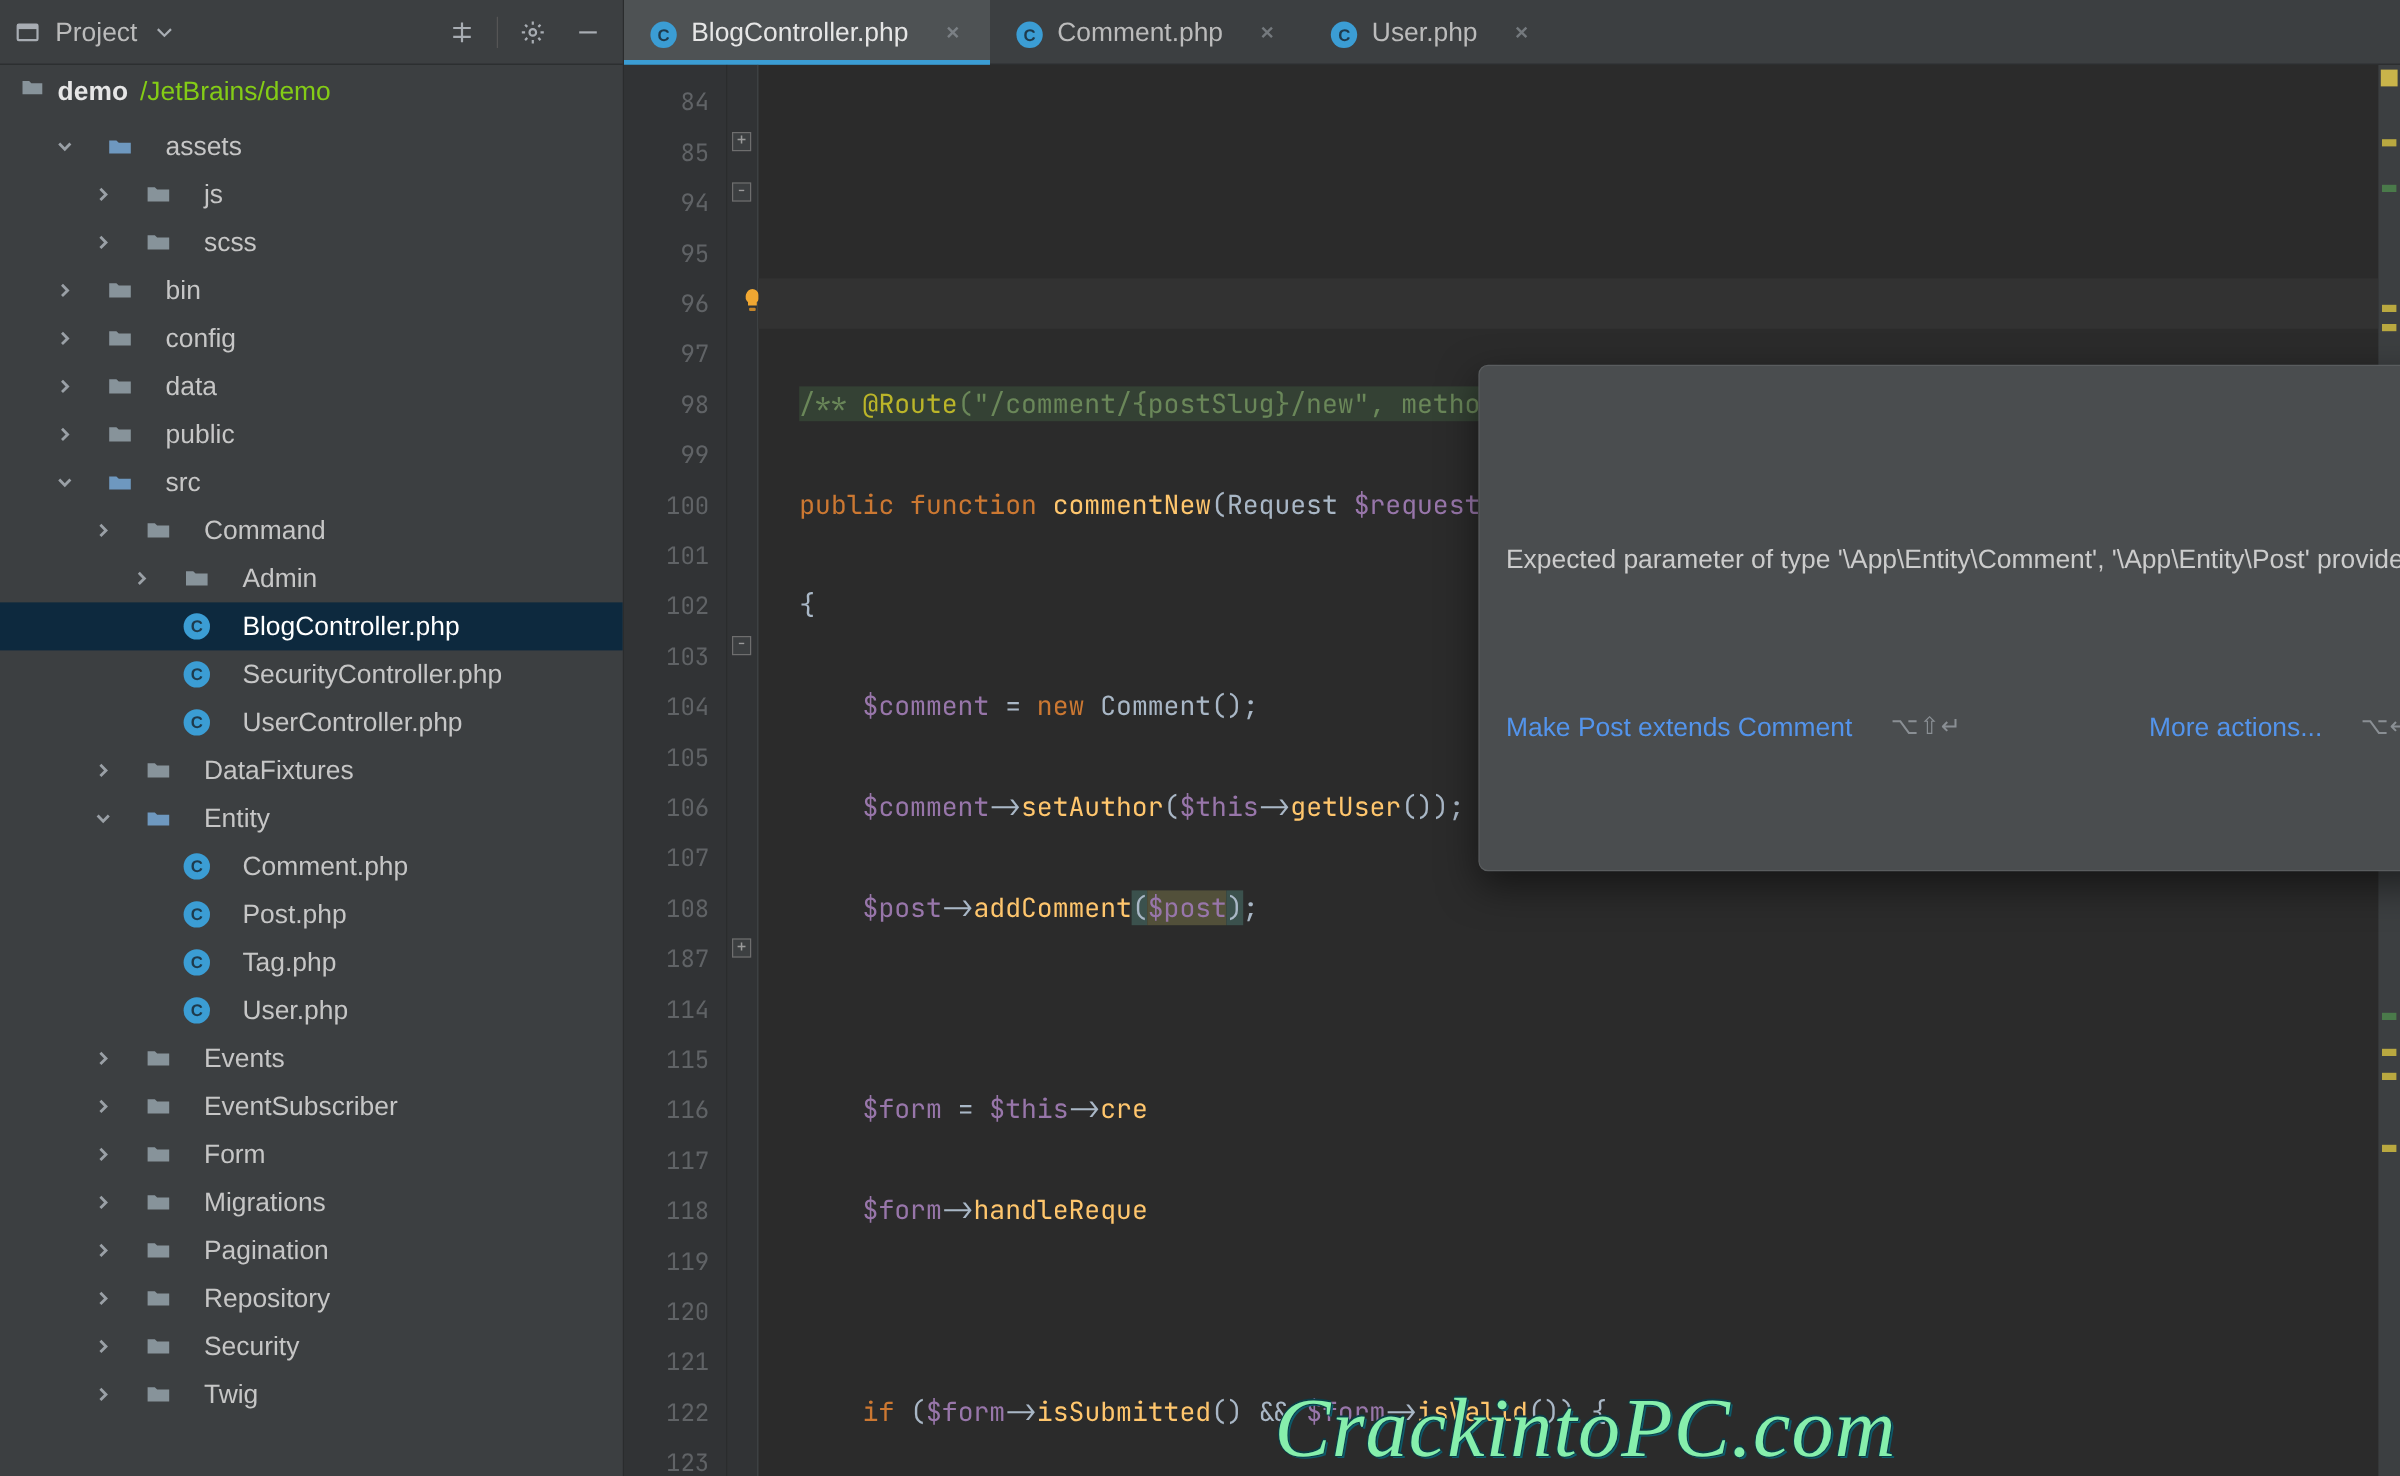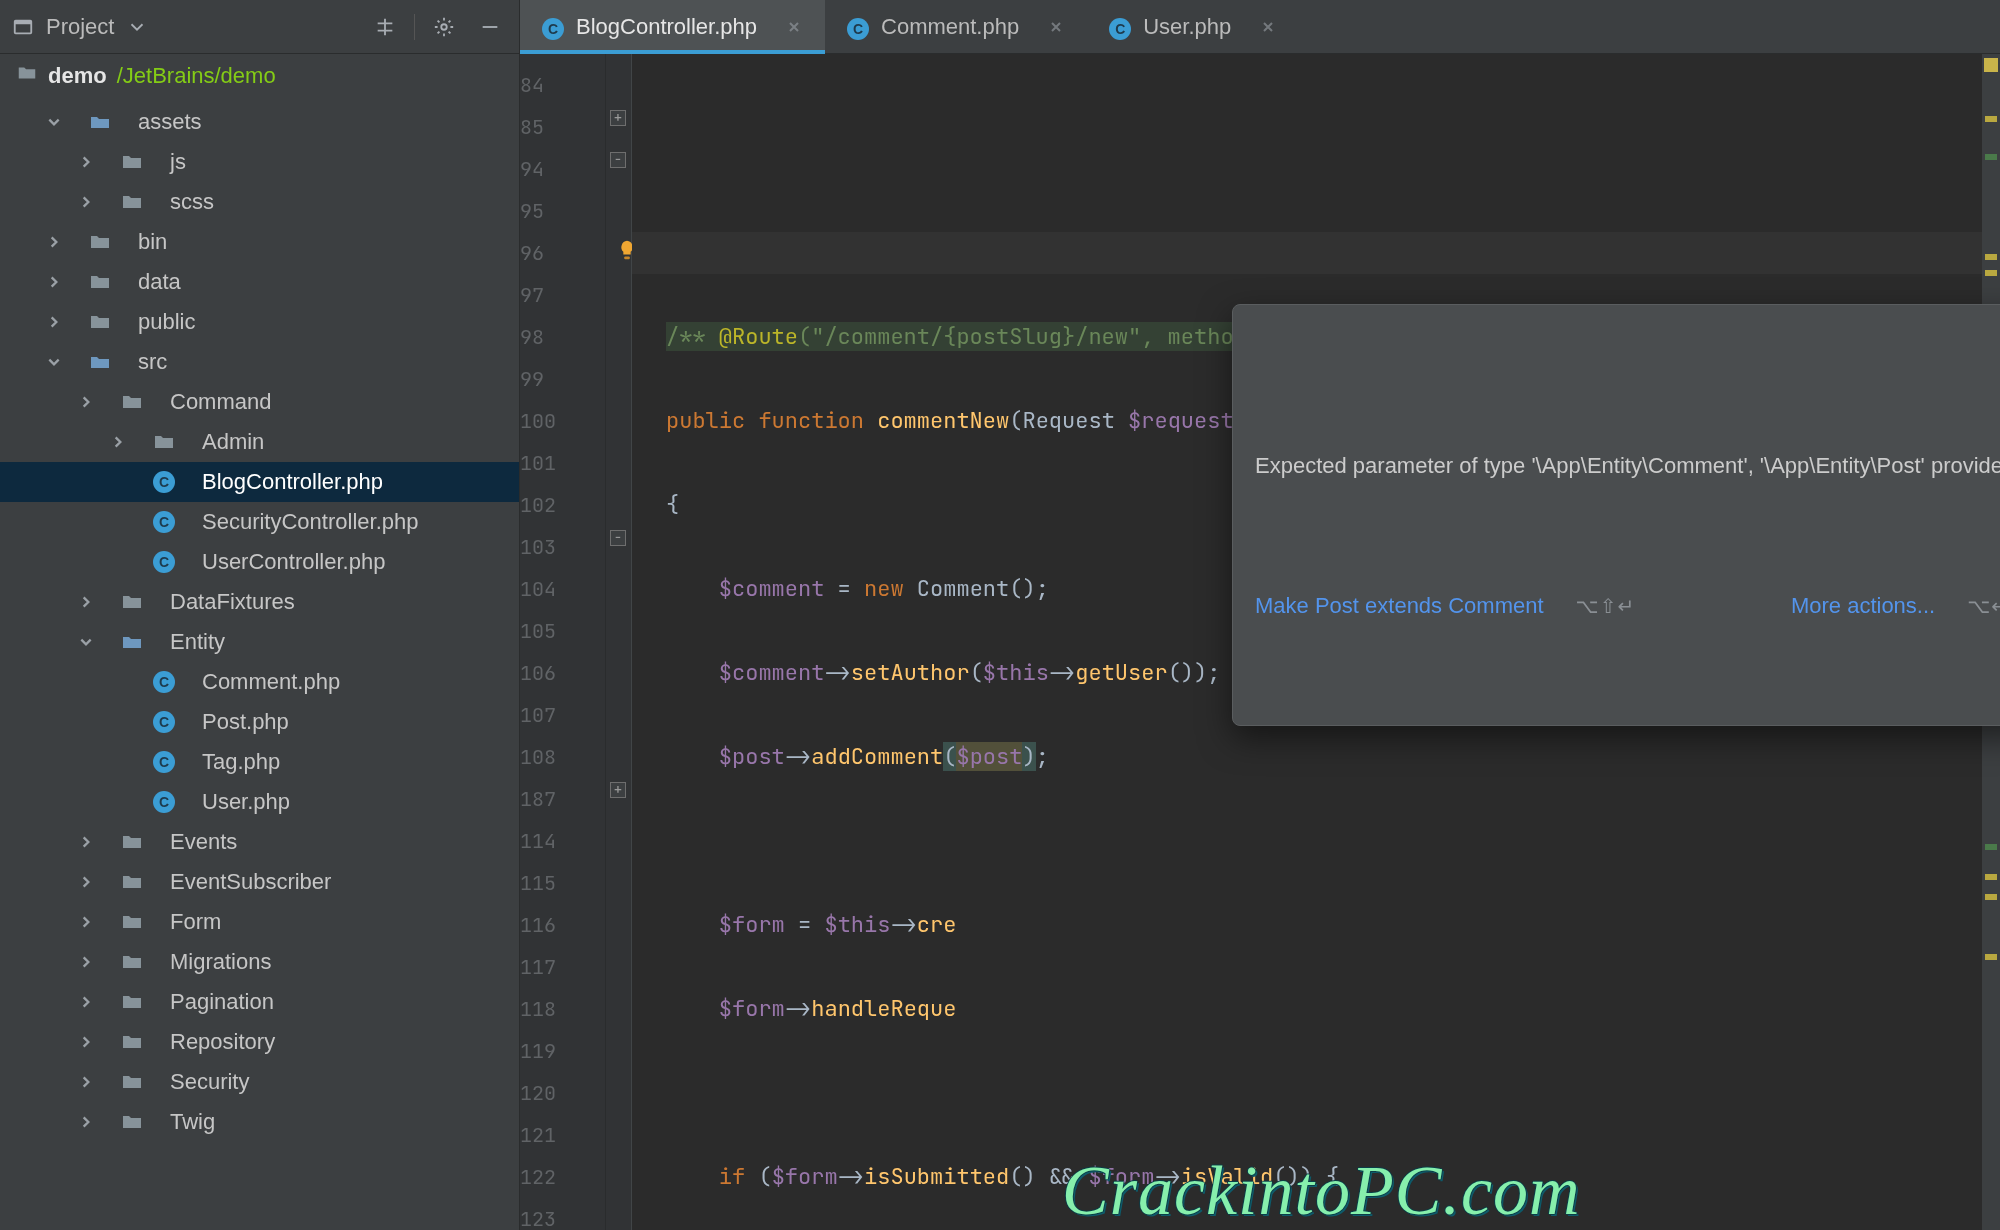--- a/index.html
+++ b/index.html
@@ -143,20 +143,21 @@
   .code-wrap {
     flex: 1;
     display: flex;
     overflow: hidden;
     position: relative;
   }
   .gutter {
     width: 86px;
     background: #313335;
     color: #606366;
+    text-align: right;
     padding: 10px 14px 0 0;
     font-size: 20px;
     line-height: 42px;
     user-select: none;
     border-right: 1px solid #2a2c2d;
   }
   .fold-col {
     width: 26px;
     background: #313335;
     border-right: 1px solid #414547;
@@ -372,20 +373,34 @@
         <span class="arrow">
           <svg viewBox="0 0 12 12">
             <path d="M4 2l4 4-4 4" fill="none" stroke="#9aa0a6" stroke-width="2"></path>
           </svg>
         </span>
         <span class="folder-ico">
           <svg viewBox="0 0 24 24">
             <path d="M3 6h6l2 2h10v10H3z" class="folder-closed"></path>
           </svg>
         </span>
+        <span>config</span>
+      </div>
+      <div class="tree-row">
+        <span class="indent" style="width:20px"></span>
+        <span class="arrow">
+          <svg viewBox="0 0 12 12">
+            <path d="M4 2l4 4-4 4" fill="none" stroke="#9aa0a6" stroke-width="2"></path>
+          </svg>
+        </span>
+        <span class="folder-ico">
+          <svg viewBox="0 0 24 24">
+            <path d="M3 6h6l2 2h10v10H3z" class="folder-closed"></path>
+          </svg>
+        </span>
         <span>data</span>
       </div>
       <div class="tree-row">
         <span class="indent" style="width:20px"></span>
         <span class="arrow">
           <svg viewBox="0 0 12 12">
             <path d="M4 2l4 4-4 4" fill="none" stroke="#9aa0a6" stroke-width="2"></path>
           </svg>
         </span>
         <span class="folder-ico">

